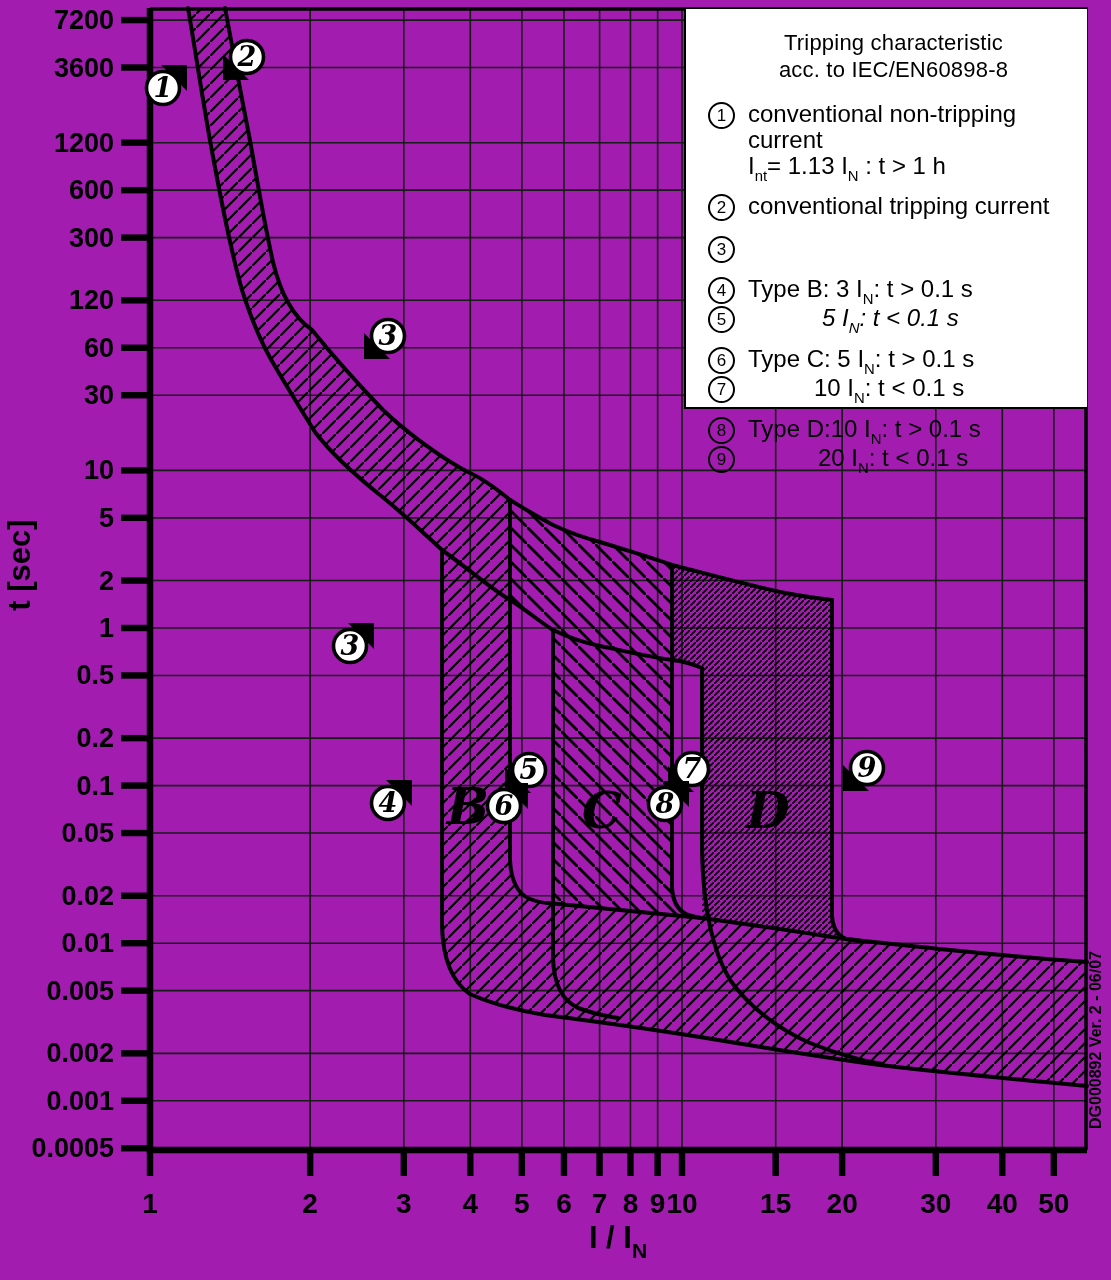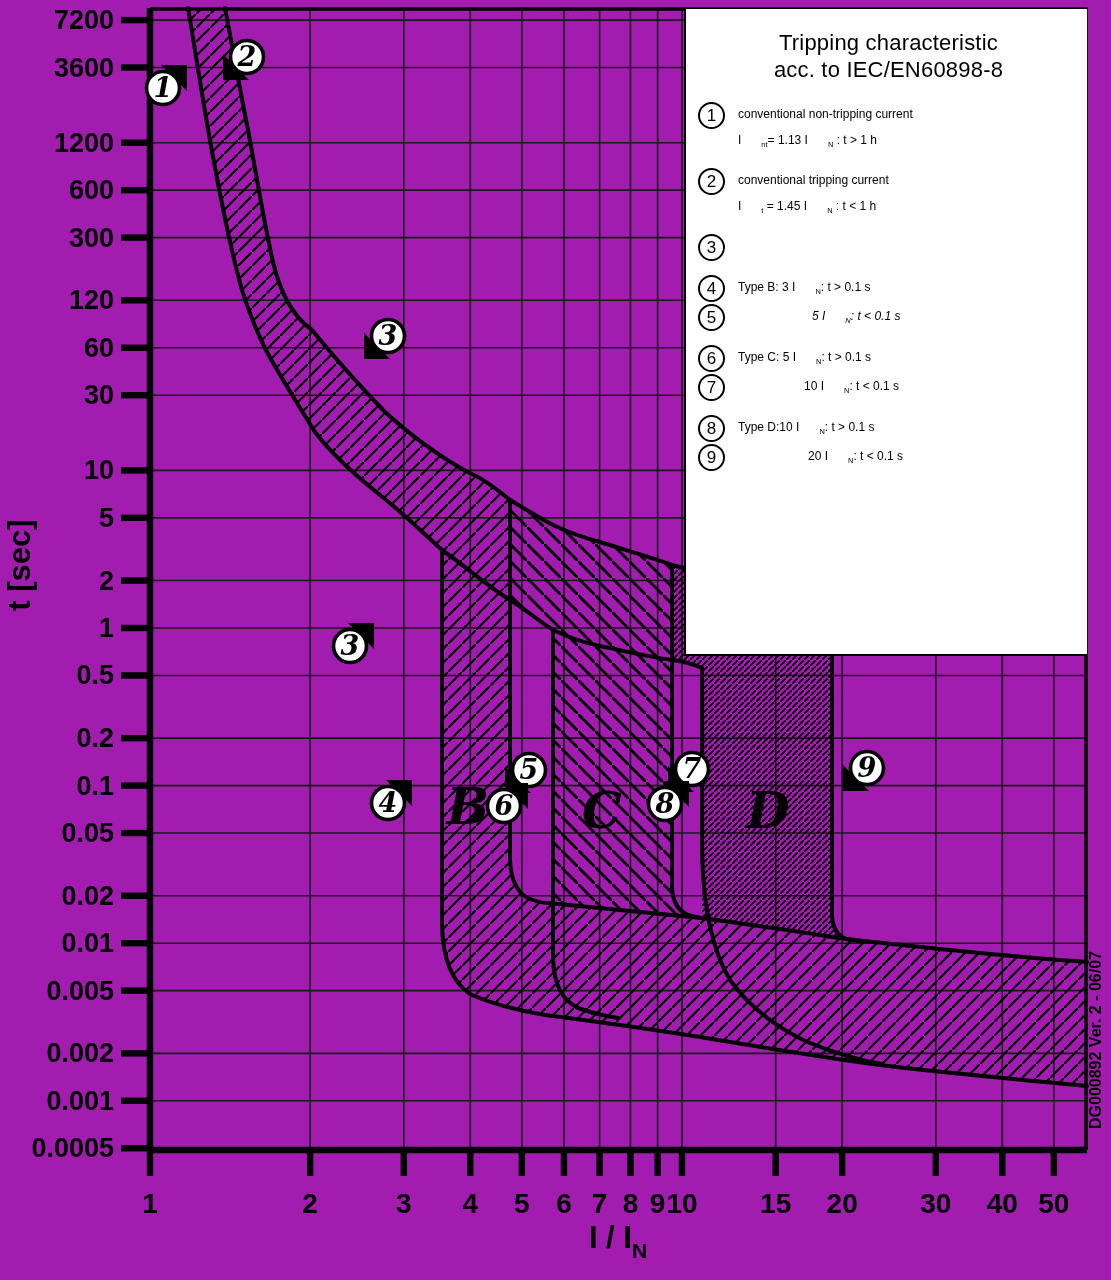--- a/index.html
+++ b/index.html
@@ -1,32 +1,32 @@
 <!DOCTYPE html>
 <html><head>
 <meta charset="utf-8">
 <style>
   html,body{margin:0;padding:0;background:#fff;width:1111px;height:1280px;overflow:hidden;
     font-family:"Liberation Sans",sans-serif;color:#000;}
   #stage{position:relative;width:1111px;height:1280px;background:#a21caf;}
   #chart-svg{position:absolute;left:0;top:0;}
   
-  #legend-box{position:absolute;left:684px;top:9px;width:403px;height:647px;background:#fff;
+  #legend-box{position:absolute;left:684px;top:9px;width:403px;height:400px;background:#fff;
     border-left:2px solid #000;border-bottom:2px solid #000;box-sizing:border-box;
-    padding:20px 8px 0 12px;}
+    padding:20px 8px 0 22px;}
   .legend-title{text-align:center;font-size:22px;line-height:27px;letter-spacing:0.2px;}
   .legend-items{margin-top:18px;}
   .legend-row{display:flex;align-items:flex-start;}
   .legend-row.center-num{align-items:center;}
   .lnum{flex:0 0 27px;height:27px;width:27px;border:2.2px solid #000;border-radius:50%;
     box-sizing:border-box;display:flex;align-items:center;justify-content:center;
     font-size:17px;margin-right:13px;margin-top:1px;}
-  .ltext{font-size:12px;line-height:26px;}
+  .ltext{font-size:24px;line-height:26px;}
   .ltext .l2{display:block;}
-  sub{font-size:0.62em;vertical-align:-0.45em;line-height:0;margin-left:20px;}
+  sub{font-size:0.62em;vertical-align:-0.45em;line-height:0;}
 </style>
 </head>
 <body>
 
 <div id="stage">
 
 <svg id="chart-svg" width="1111" height="1280" viewBox="0 0 1111 1280">
   <defs>
     <pattern id="hatch-slash" patternUnits="userSpaceOnUse" width="14" height="14">
       <path d="M-3,17 L17,-3" stroke="#000" stroke-width="2.2" fill="none"></path>
@@ -248,21 +248,21 @@
     <div>Tripping characteristic</div>
     <div>acc. to IEC/EN60898-8</div>
   </div>
   <div class="legend-items" id="legend-items">
         <div class="legend-row" style="margin-bottom: 14px;">
           <span class="lnum">1</span>
           <span class="ltext"><span>conventional non-tripping current</span><span class="l2">I<sub>nt</sub>= 1.13 I<sub>N</sub> : t &gt; 1 h</span></span>
         </div>
         <div class="legend-row" style="margin-bottom: 14px;">
           <span class="lnum">2</span>
-          <span class="ltext"><span>conventional tripping current</span><span class="l2">I<sub>t</sub> = 1.45 I<sub>N</sub> : t &lt; 1 h</span></span>
+          <span class="ltext"><span>conventional tripping current</span></span>
         </div>
         <div class="legend-row center-num" style="margin-bottom: 13px;">
           <span class="lnum">3</span>
         </div>
         <div class="legend-row" style="margin-bottom: 1px;">
           <span class="lnum">4</span>
           <span class="ltext"><span>Type B: 3 I<sub>N</sub>: t &gt; 0.1 s</span></span>
         </div>
         <div class="legend-row" style="margin-bottom: 13px;">
           <span class="lnum">5</span>

